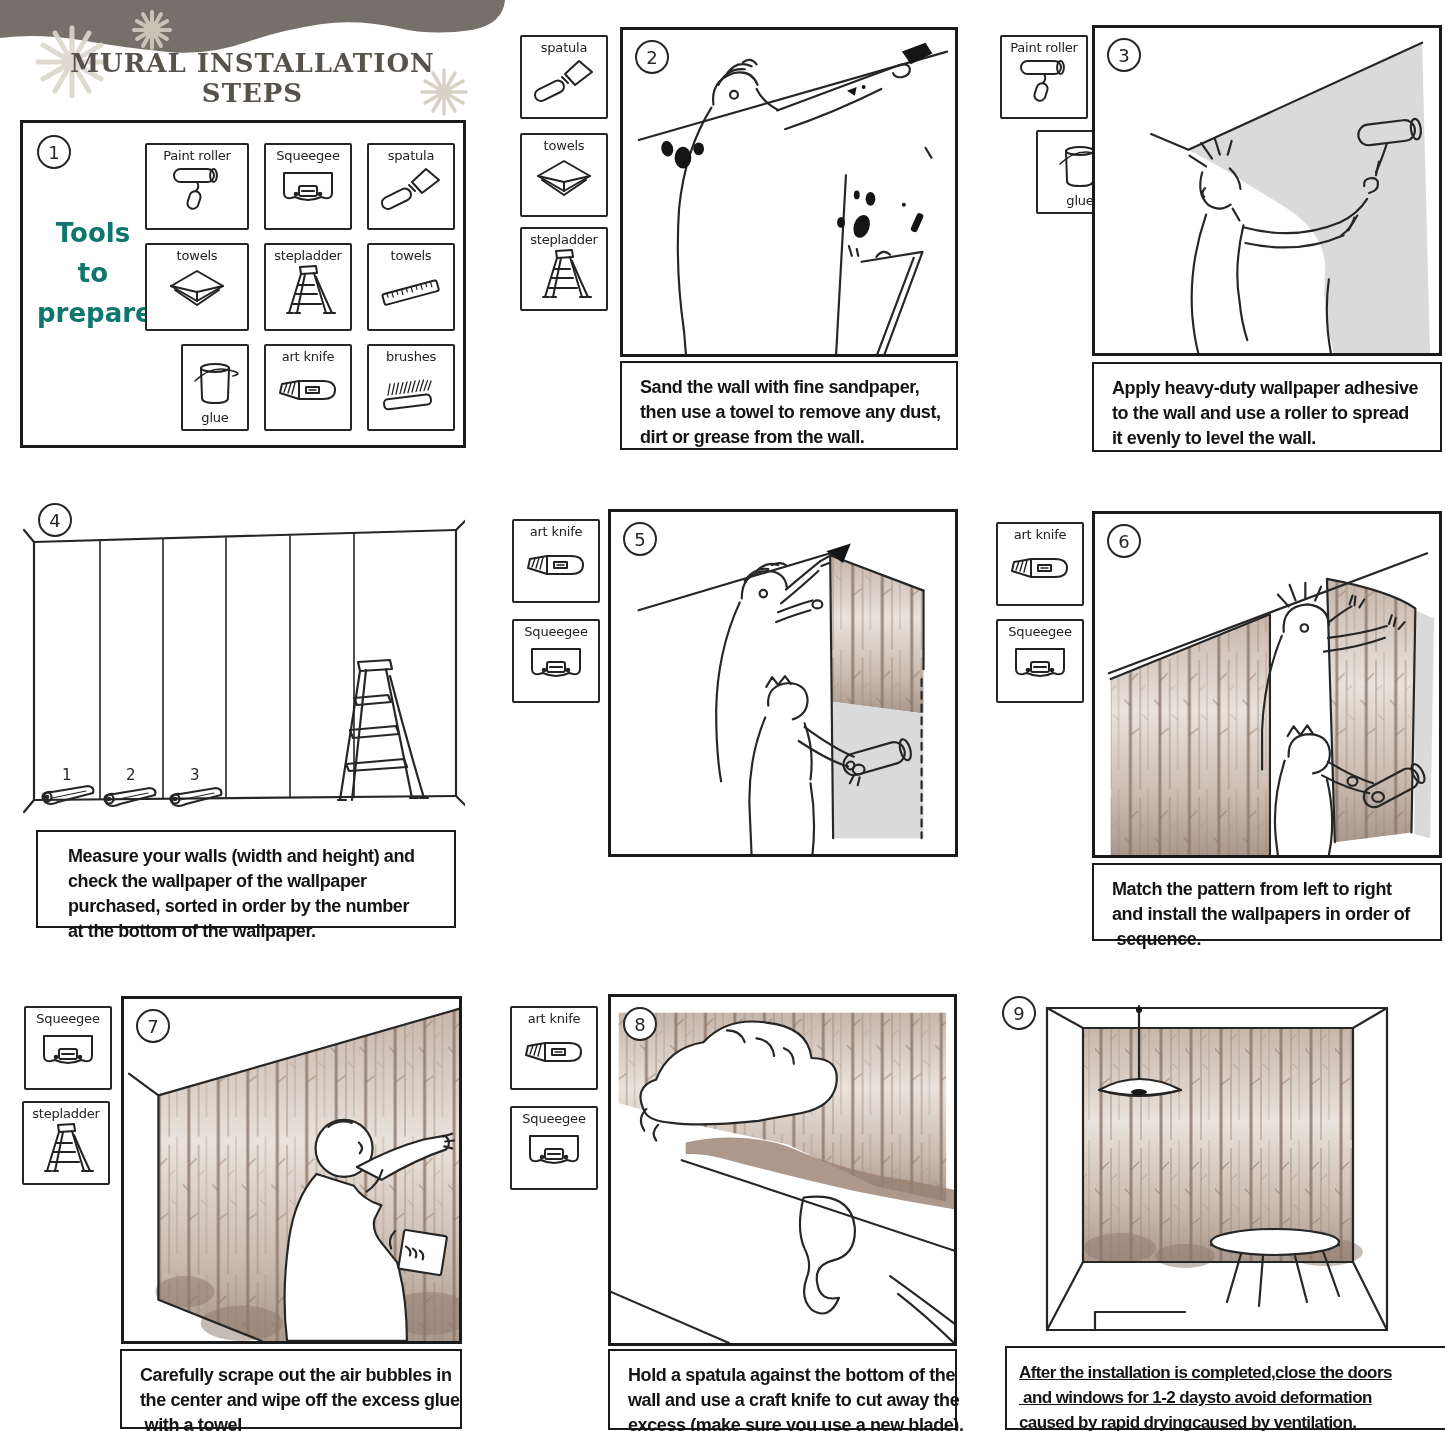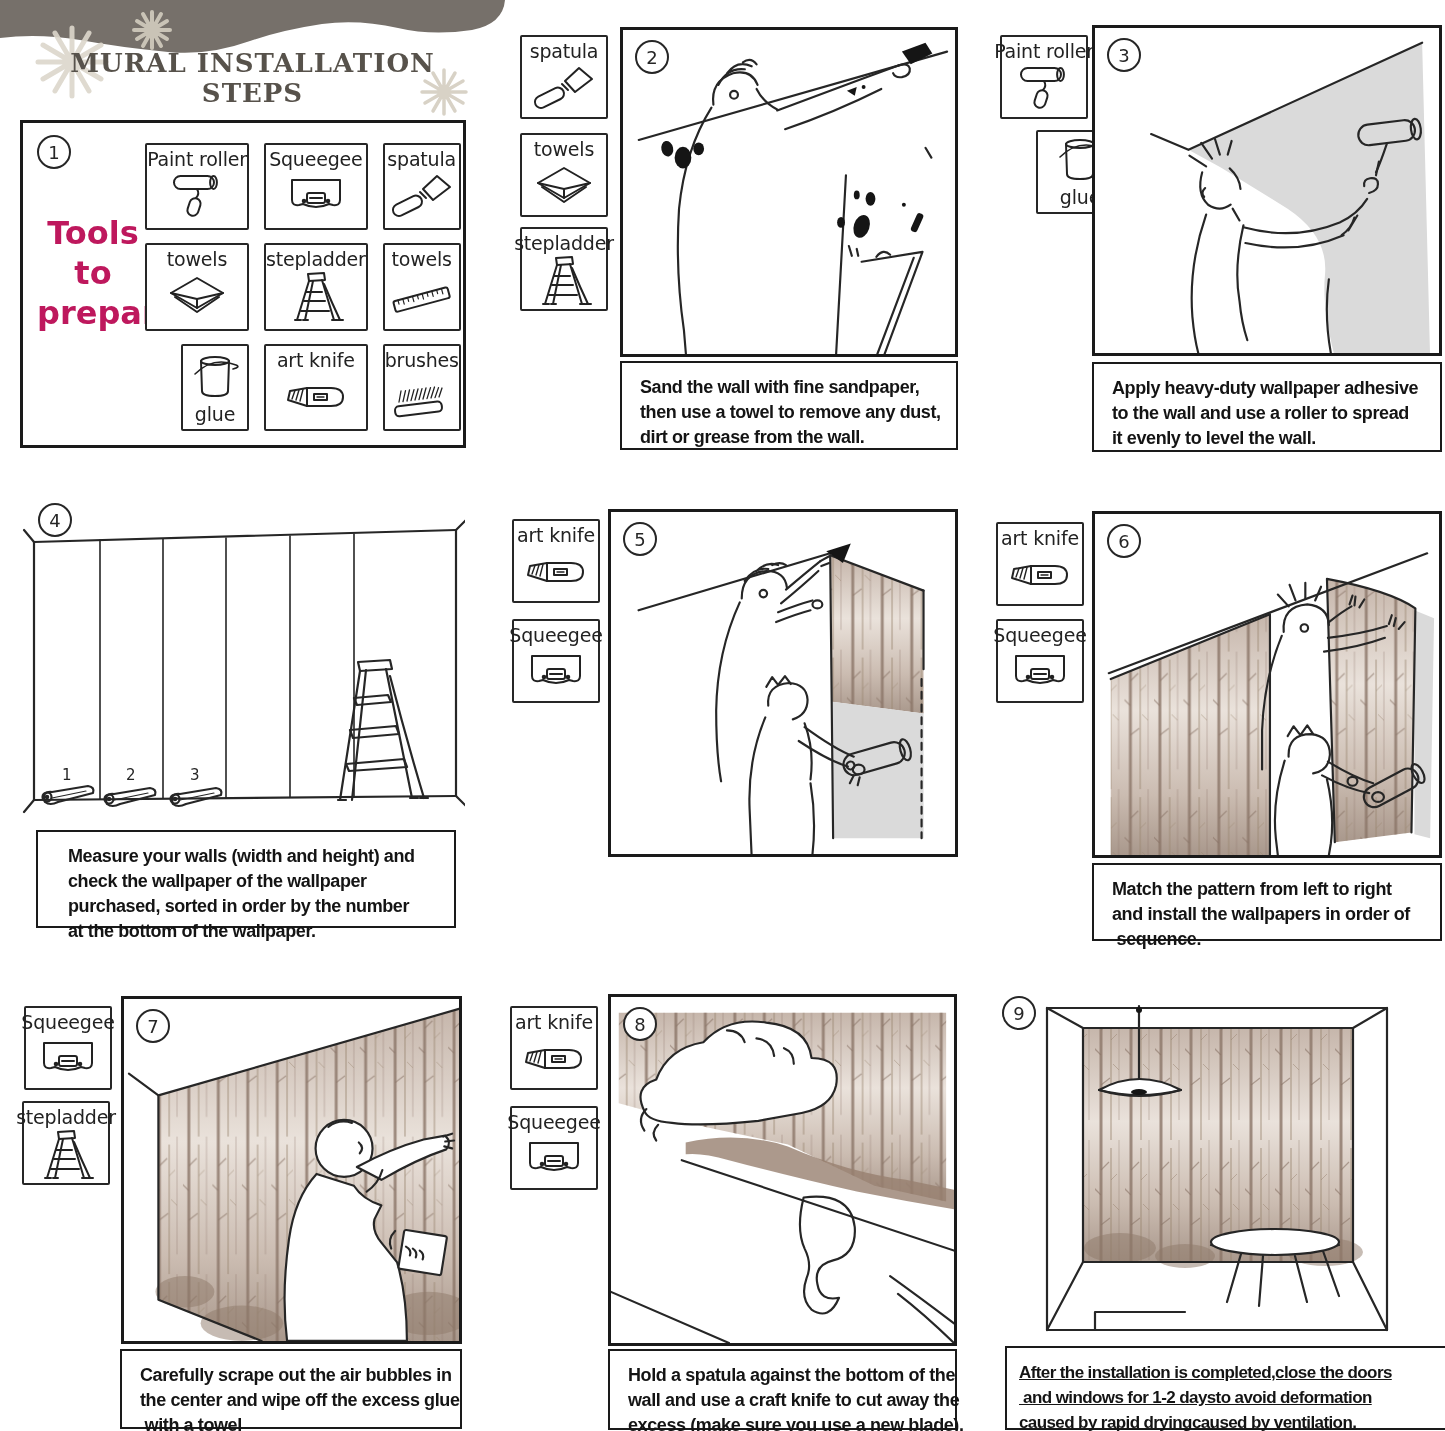--- a/index.html
+++ b/index.html
@@ -21,28 +21,28 @@
   .cap{position:absolute;border:2.5px solid #1a1a1a;background:#fff;box-sizing:border-box;
        padding:12px 16px 0 18px;}
   .cap .cl{white-space:pre;font-weight:bold;font-size:18px;line-height:25px;
            letter-spacing:-0.4px;color:#141414;}
   .cap.small .cl{font-size:17px;letter-spacing:-0.6px;line-height:25px;}
   
   .chip{position:absolute;width:88px;height:84px;border:2px solid #262626;border-radius:2px;
         background:#fff;box-sizing:border-box;display:flex;flex-direction:column;align-items:center;
         padding-top:3px;}
   .chip.label-bottom{flex-direction:column-reverse;padding-bottom:4px;padding-top:0;margin-left:36px;}
-  .chip .tlabel{font-family:"DejaVu Sans",sans-serif;font-size:19px;letter-spacing:-0.2px;
+  .chip .tlabel{font-family:"DejaVu Sans",sans-serif;font-size:13px;letter-spacing:-0.2px;
                 color:#222;white-space:nowrap;}
   .chip svg{width:64px;height:54px;flex:0 0 auto;}
   
   .step1{position:absolute;left:20px;top:120px;width:446px;height:328px;border:3px solid #1a1a1a;
          box-sizing:border-box;background:#fff;}
   .intro{position:absolute;left:14px;top:90px;width:112px;text-align:center;
-         font-family:"DejaVu Sans",sans-serif;font-weight:bold;font-size:32px;line-height:40px;color:#be185d;}
+         font-family:"DejaVu Sans",sans-serif;font-weight:bold;font-size:26px;line-height:40px;color:#0f766e;}
   .tgrid{position:absolute;left:122px;top:20px;width:310px;height:288px;
          display:grid;grid-template-columns:repeat(3,1fr);grid-template-rows:repeat(3,1fr);
          gap:13px 15px;}
   .tgrid .chip{position:relative;width:auto;height:auto;}
   
   .ink{stroke:#262626;stroke-width:2.2;fill:none;stroke-linecap:round;stroke-linejoin:round;}
   .solid{fill:#151515;stroke:none;}
   .grayfill{fill:#dadada;stroke:none;}
   .whitefill{fill:#ffffff;stroke:#262626;stroke-width:2.2;stroke-linecap:round;stroke-linejoin:round;}
   .ticon{stroke:#222;stroke-width:2;fill:none;stroke-linecap:round;stroke-linejoin:round;}

